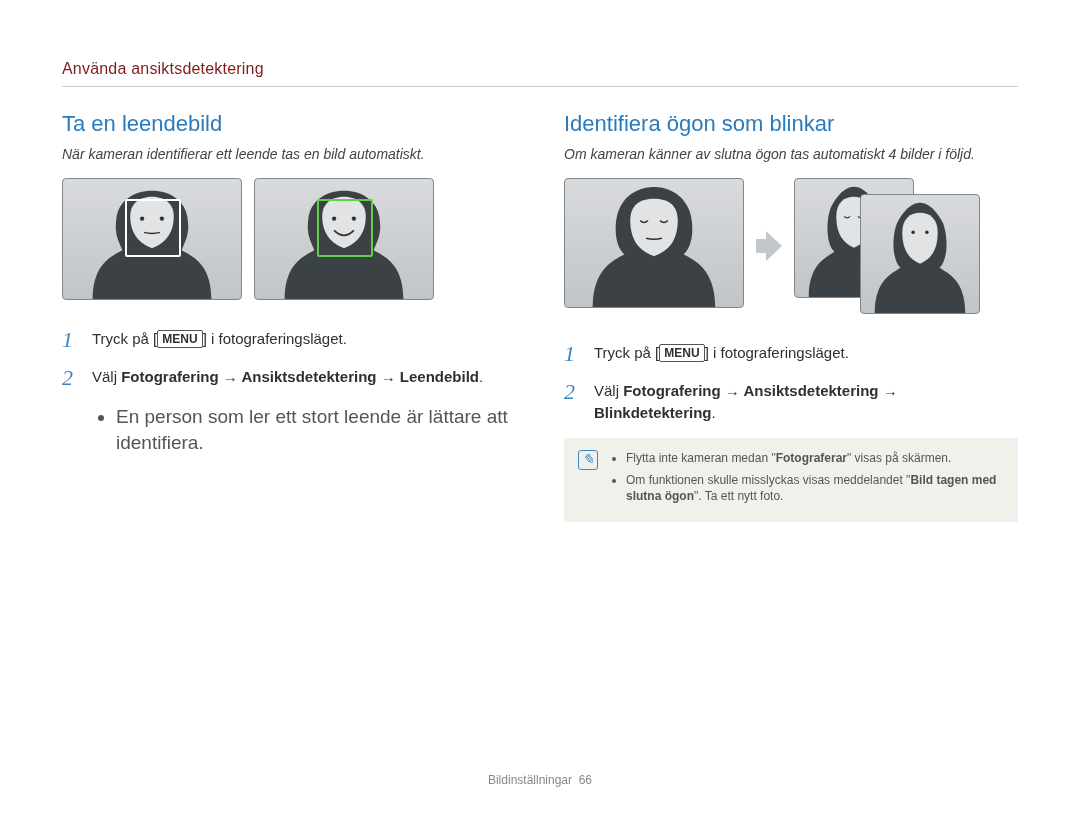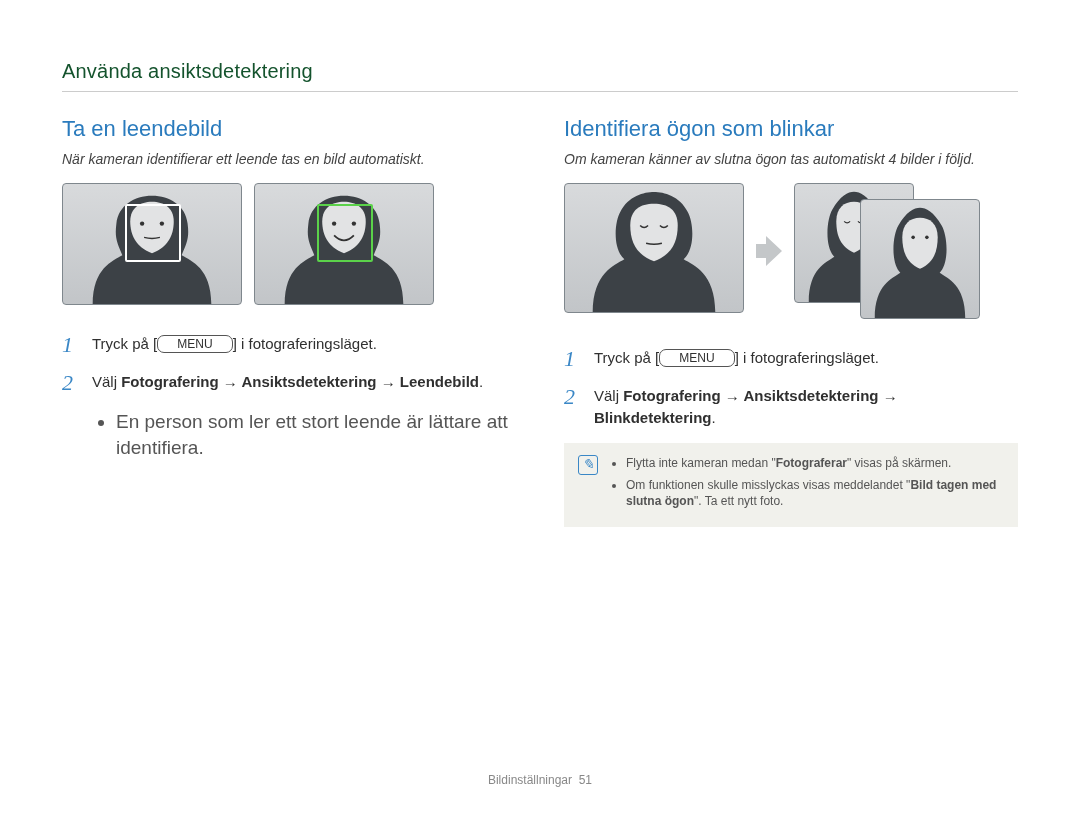--- a/index.html
+++ b/index.html
@@ -6,22 +6,22 @@
   body {
     width: 1080px;
     height: 815px;
     font-family: Arial, Helvetica, sans-serif;
     background: #fff;
     color: #333;
     padding: 60px 62px 40px 62px;
     position: relative;
   }
   .breadcrumb {
-    font-size: 20px;
-    color: #14532d;
+    font-size: 16px;
+    color: #7f1d1d;
     font-weight: 300;
     letter-spacing: 0.2px;
   }
   .divider {
     border: none;
     border-top: 1px solid #ccc;
     margin: 8px 0 24px 0;
   }
   .columns {
     display: flex;
@@ -106,24 +106,24 @@
     font-style: italic;
     font-weight: 400;
     font-family: Georgia, 'Times New Roman', serif;
     min-width: 18px;
     line-height: 1.1;
   }
   .step-body { flex: 1; }
   .menu-key {
     display: inline-block;
     border: 1px solid #555;
-    border-radius: 7px;
-    padding: 0 19px;
+    border-radius: 2px;
+    padding: 0 4px;
     font-size: 12px;
-    font-weight: 400;
+    font-weight: 700;
     vertical-align: 1px;
     line-height: 16px;
   }
   .bold { font-weight: 700; }
   .bullet-list {
     list-style: disc;
     padding-left: 54px;
     font-size: 19px;
     color: #555;
   }
@@ -279,14 +279,14 @@
         <li>
           <span>Om funktionen skulle misslyckas visas meddelandet "</span><span class="bold">Bild tagen med slutna ögon</span><span>". Ta ett nytt foto.</span>
         </li>
       </ul>
     </div>
   </div>
 
 </div>
 
 <div class="footer">
-  <span>Bildinställningar</span>&nbsp;&nbsp;<span>51</span>
+  <span>Bildinställningar</span>&nbsp;&nbsp;<span>66</span>
 </div>
 
 </body></html>

